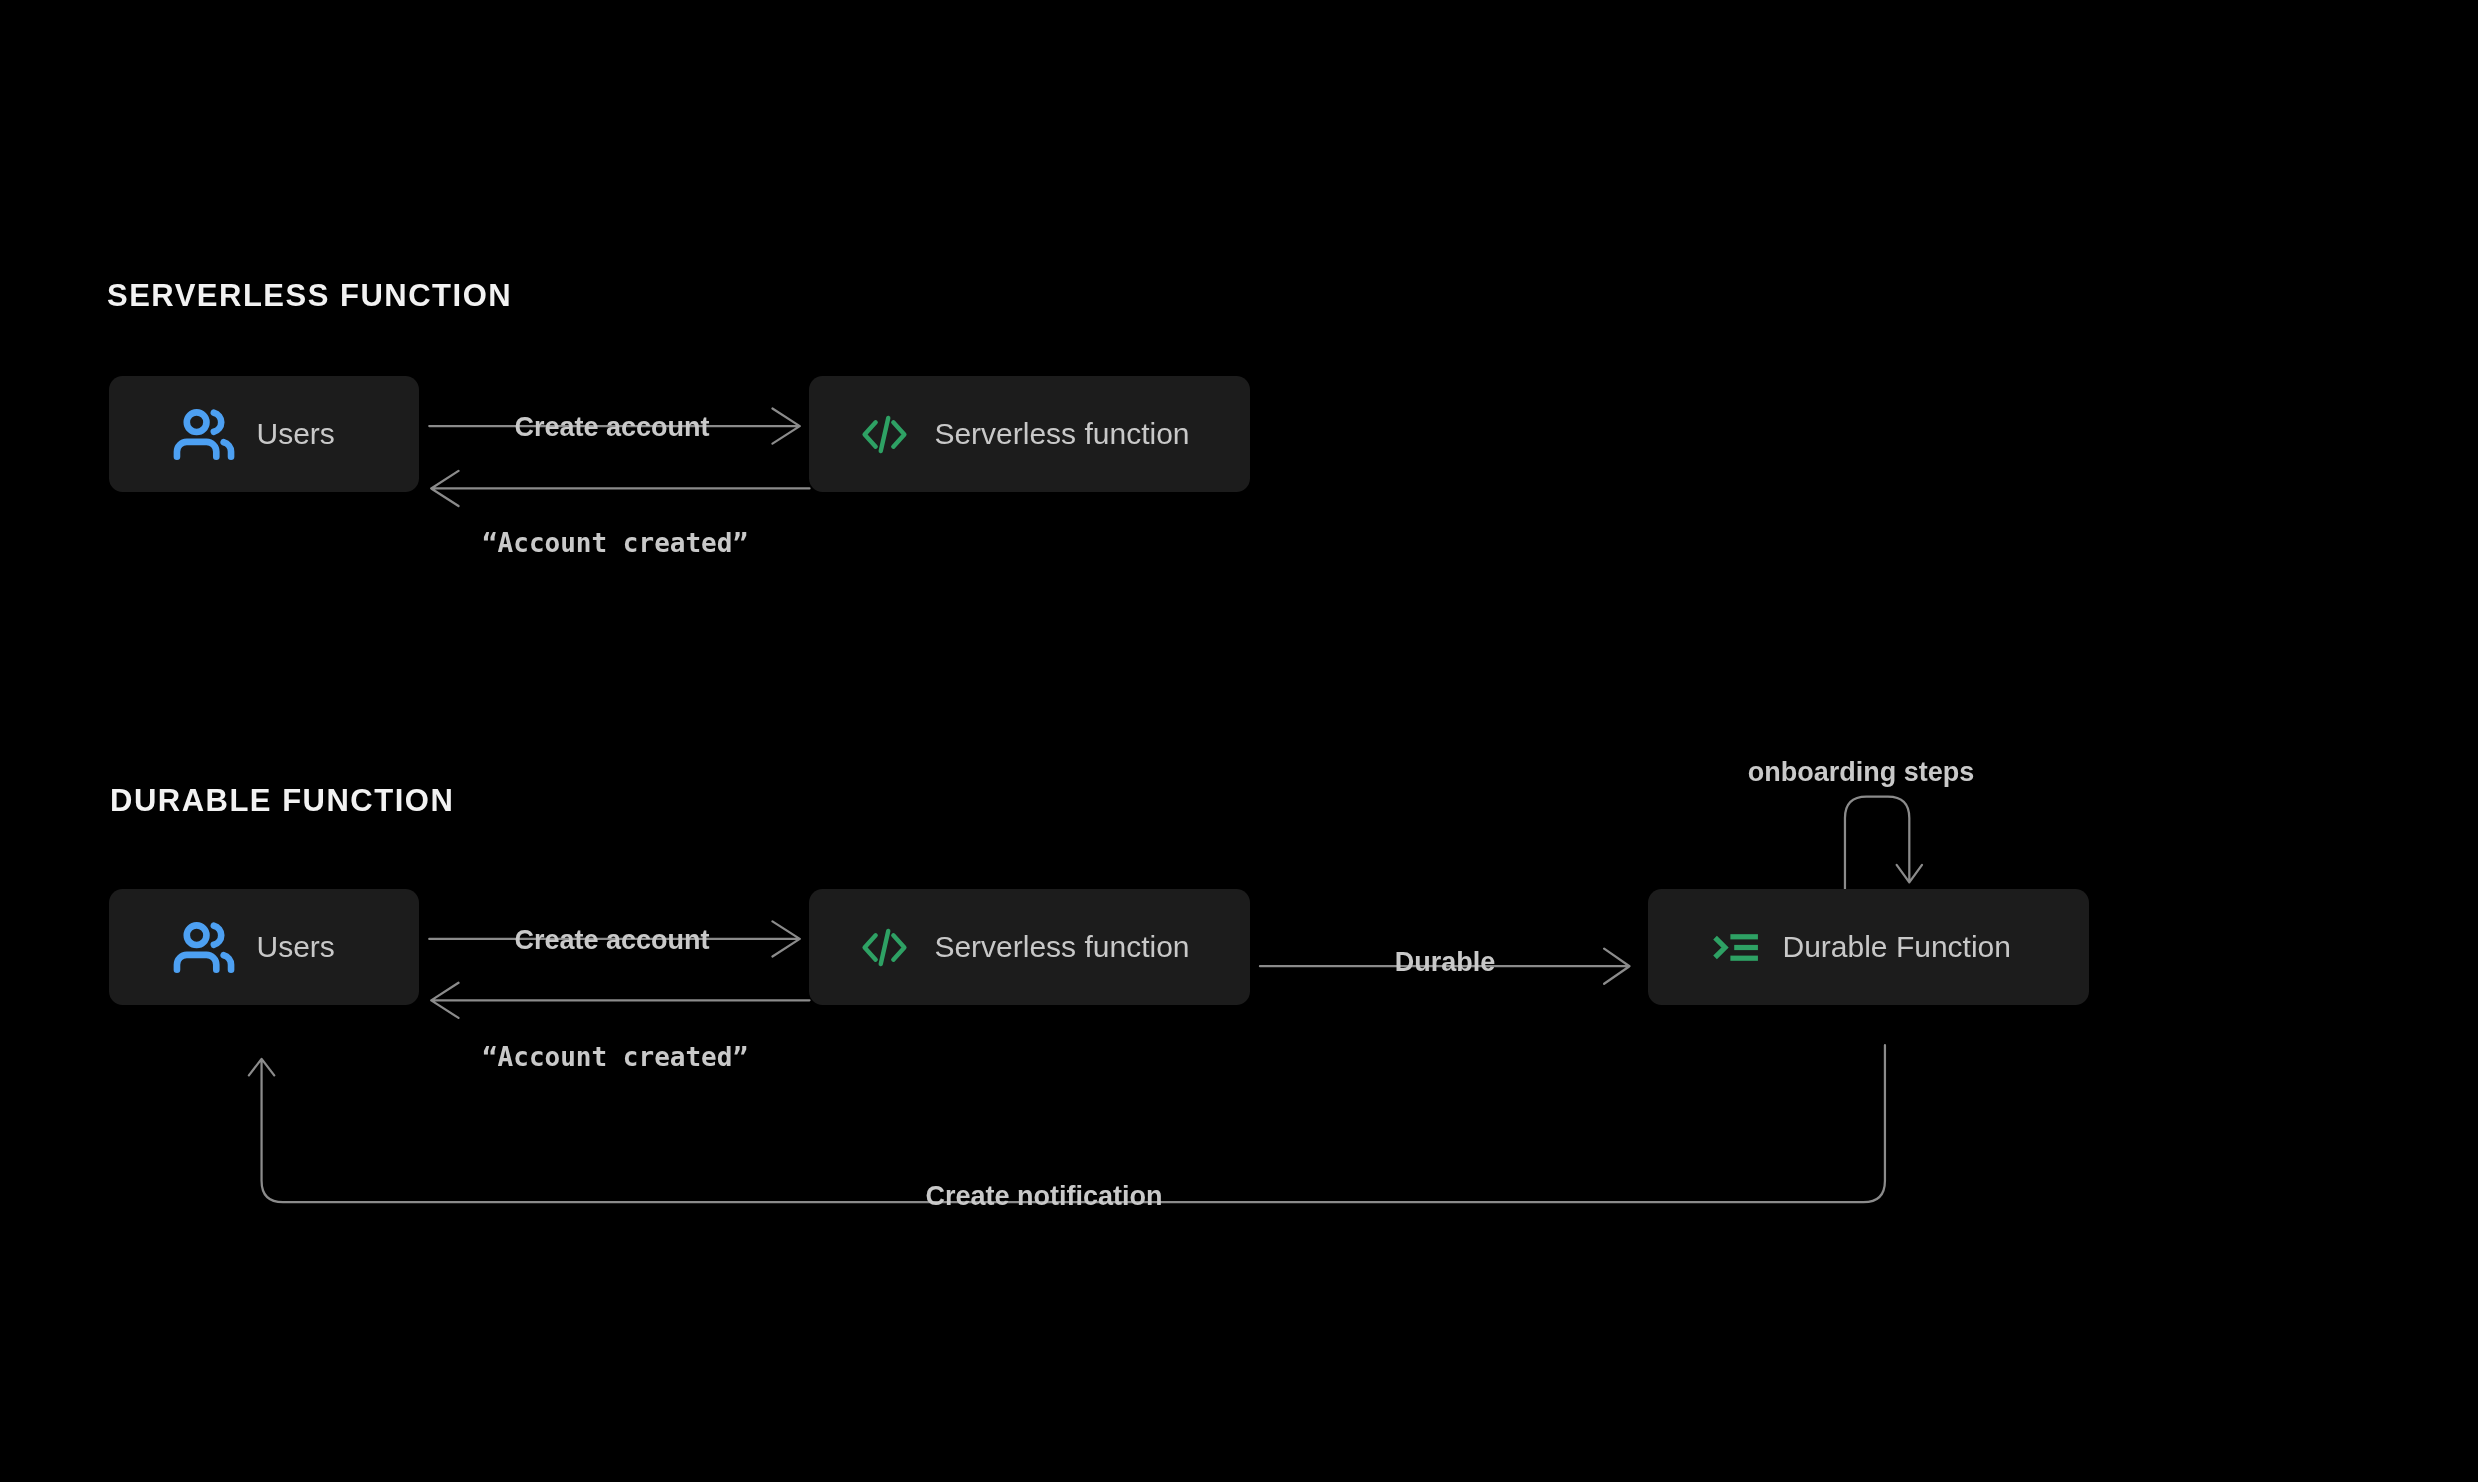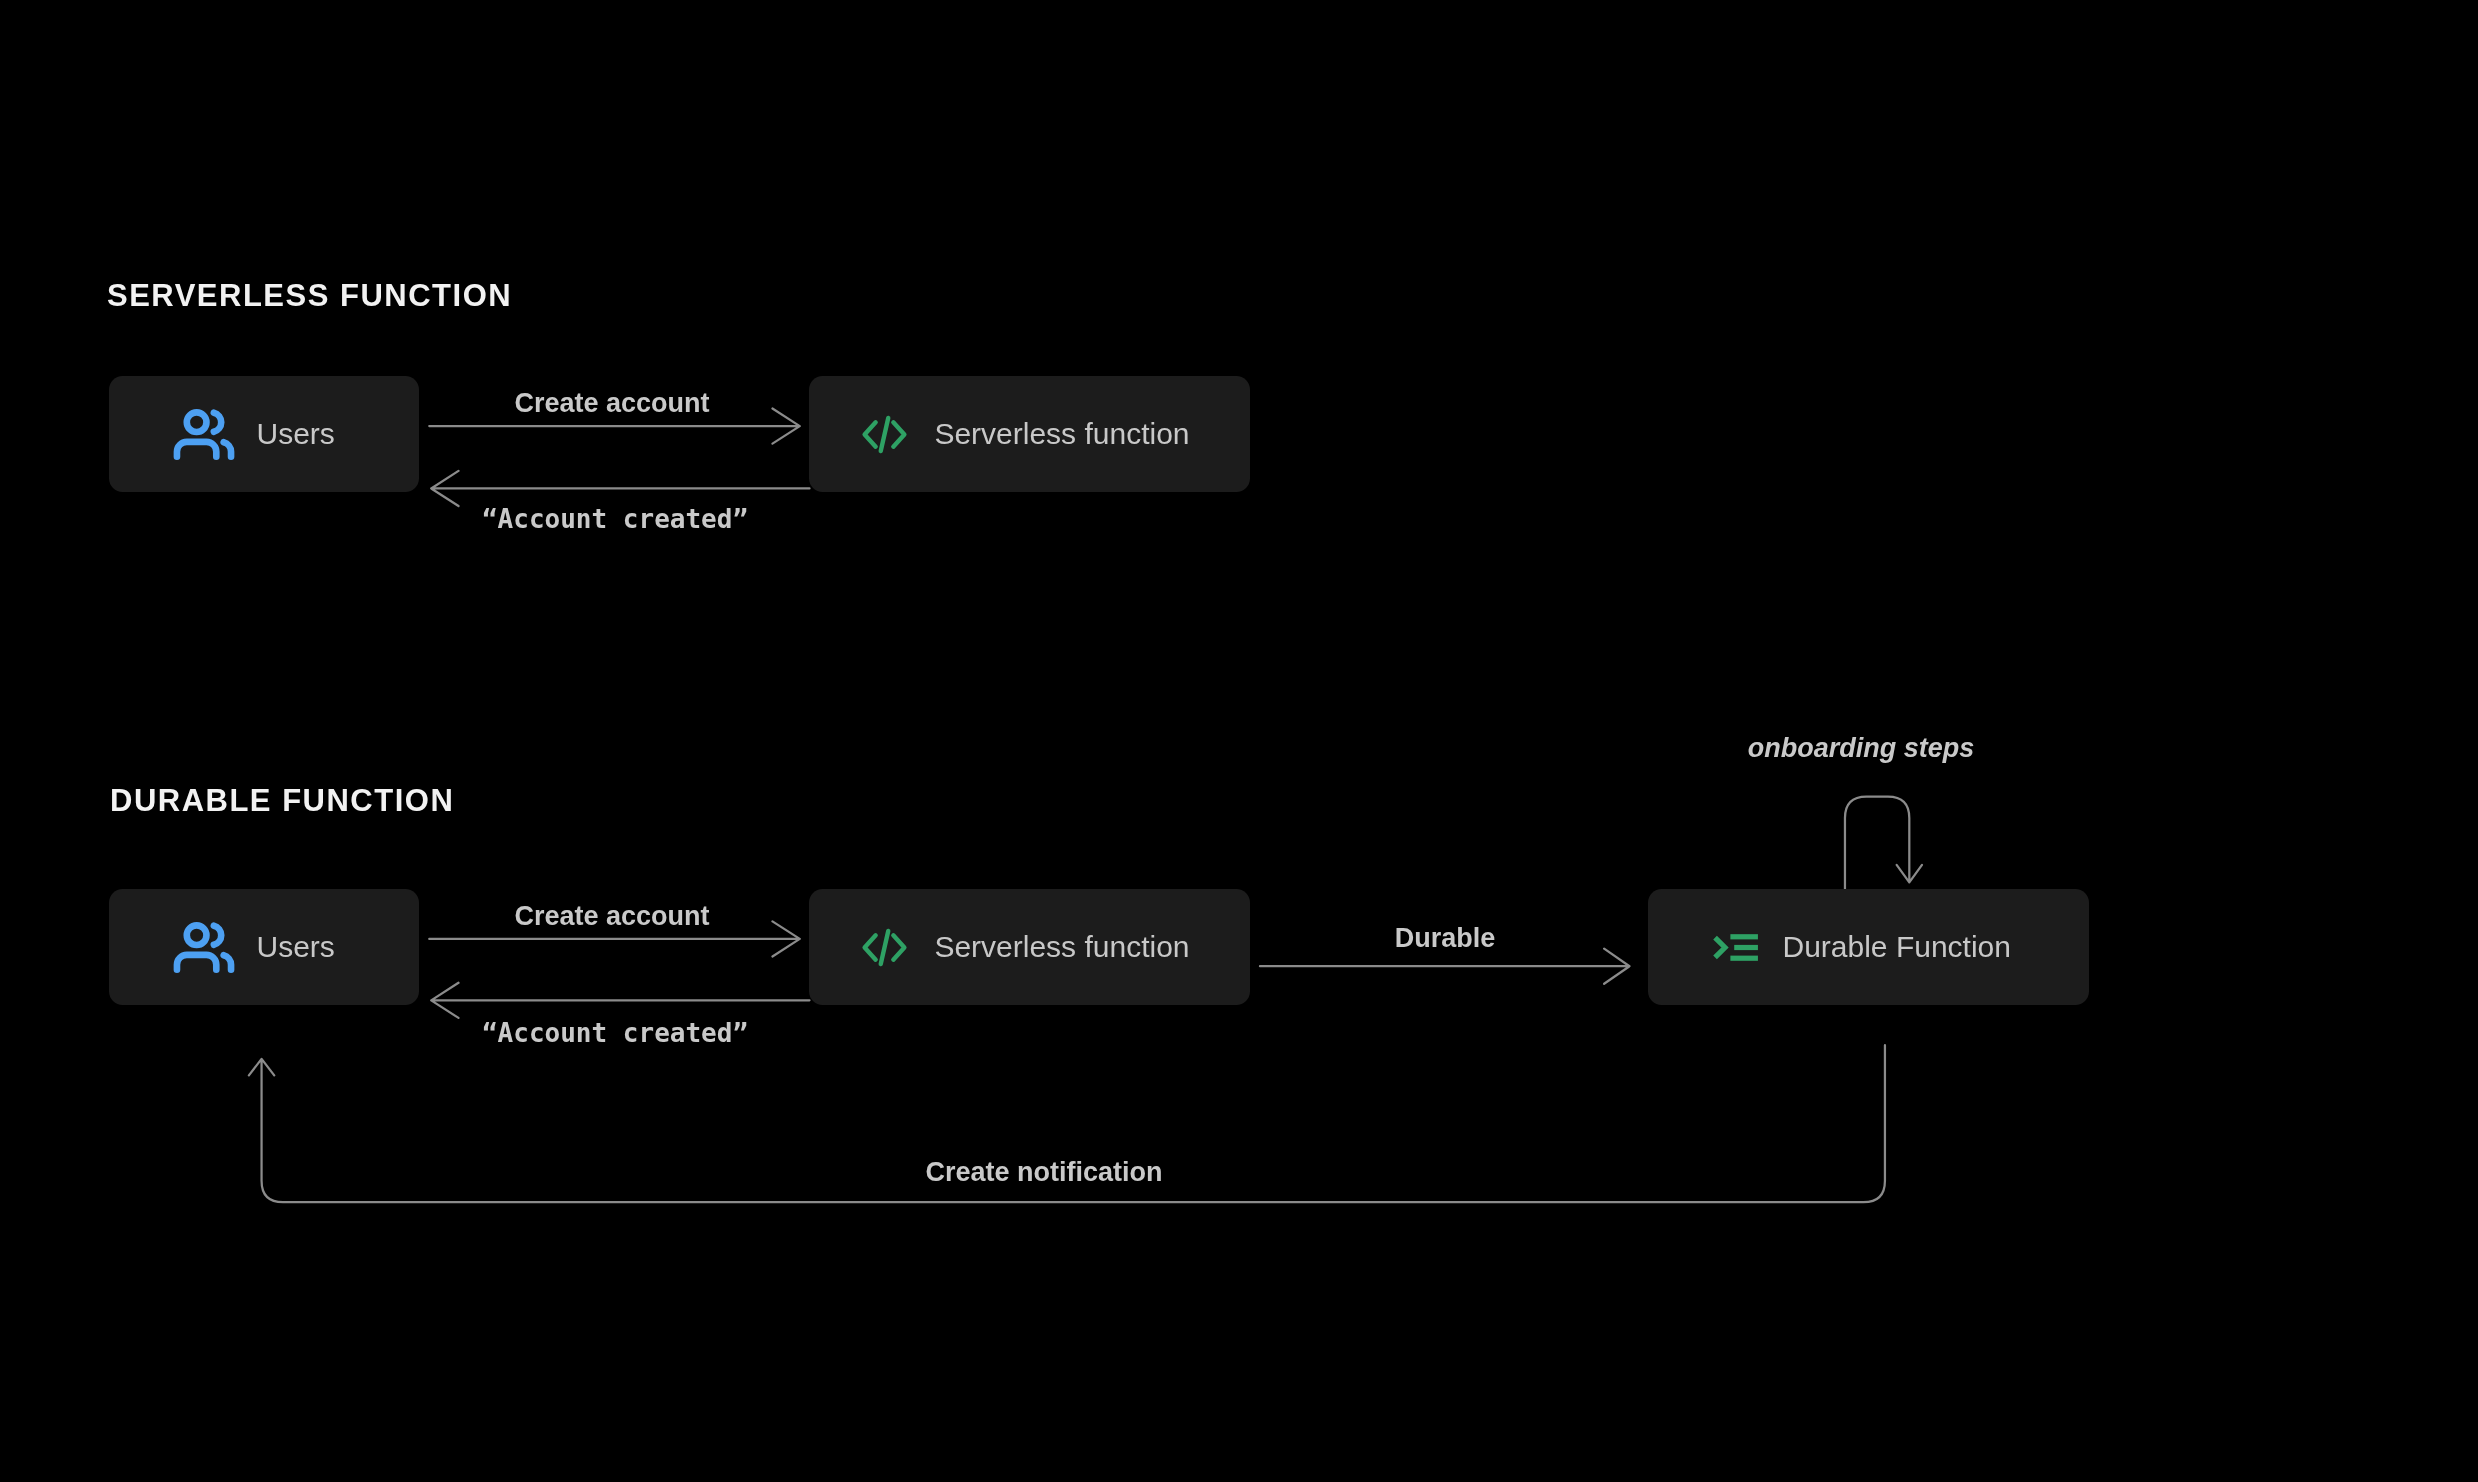--- a/index.html
+++ b/index.html
@@ -45,27 +45,28 @@
   }
   .icon-users { color: var(--users_icon_blue, #4da0f2); }
   .icon-code, .icon-term { color: var(--code_icon_green, #2ea164); }
   .edge-label {
     position: absolute;
     transform: translate(-50%, -50%);
     color: var(--label_text, #c9c9c9);
     font-size: 27px;
     font-weight: 600;
     white-space: nowrap;
+    margin-top: 24px;
   }
   .edge-label.mono {
     font-family: "DejaVu Sans Mono", monospace;
     font-weight: 700;
     font-size: 26px;
   }
-  .edge-label.light { font-weight: 600; font-style: italic; }
+  .edge-label.light { font-weight: 600; }
   .wires {
     position: absolute;
     left: 0; top: 0;
     width: 2478px;
     height: 1482px;
   }
   .wires path {
     fill: none;
     stroke: var(--wire, #8b8b8b);
     stroke-width: 2.3;

